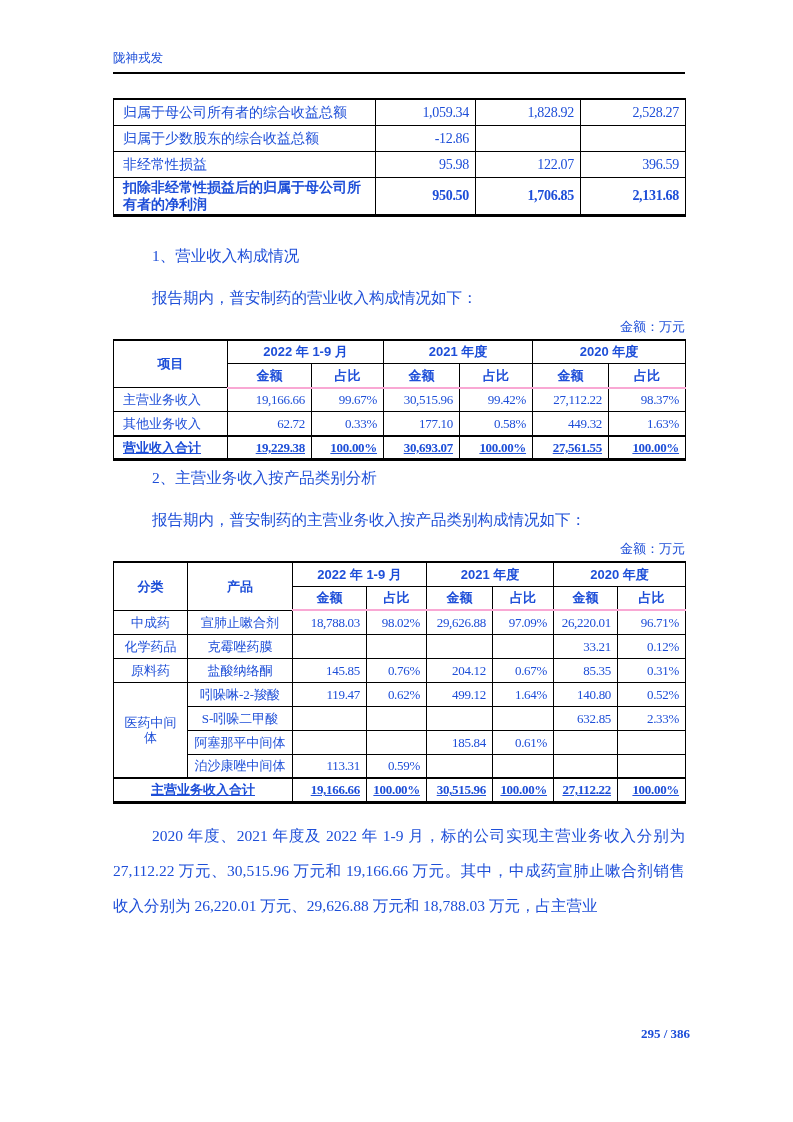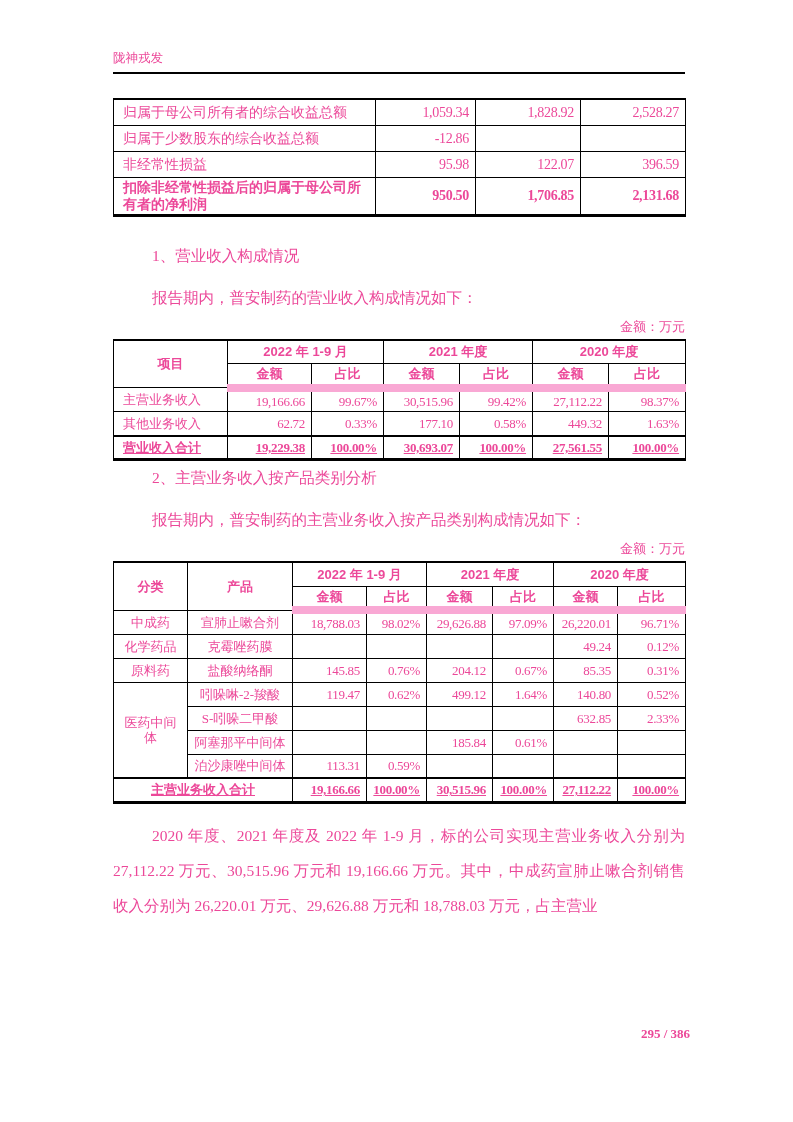--- a/index.html
+++ b/index.html
@@ -1,20 +1,20 @@
 <!DOCTYPE html>
 <html><head>
 <meta charset="utf-8">
 <style>
   html,body { margin:0; padding:0; background:#ffffff; }
   .page {
     position:relative;
     width:793px; height:1122px;
     background:#ffffff;
-    color:#ec4899;
+    color:#1d4ed8;
     font-family:"Liberation Serif","DejaVu Serif",serif;
     box-sizing:border-box;
     padding-top:50px;
     overflow:hidden;
   }
   .content { width:572px; margin-left:113px; }
 
   
   .doc-header {
     display:flex; justify-content:space-between; align-items:flex-end;
@@ -42,21 +42,21 @@
   .lbl { text-align:left; padding-left:9px !important; }
   .num { text-align:right; padding-right:6px !important; letter-spacing:-0.3px; white-space:nowrap; }
   .ctr { text-align:center; }
   .cat { text-align:center; padding:0 6px !important; }
   .bold-row td { font-weight:bold; }
   .total-row td { font-weight:bold; }
 
   table.carry tr:first-child td { border-top:2.5px solid #000; }
   table.carry tr:last-child td  { border-bottom:3px solid #000; }
   table.fin thead tr:first-child th { border-top:2.5px solid #000; }
-  table.fin thead tr:last-child th  { border-bottom:8px solid #f9a8d4; }
+  table.fin thead tr:last-child th  { border-bottom:2px solid #f9a8d4; }
   table.fin .total-row td { border-top:2px solid #000; border-bottom:3px solid #000;text-decoration:underline; }
 
   .carry-wrap { margin-top:24px; }
 
   .h1 {
     font-family:"Liberation Sans","DejaVu Sans",sans-serif;
     font-weight:bold; font-size:19px;
     margin:21px 0 0 8px;
   }
   .h2 { font-size:15.5px; margin:29px 0 0 39px; }
@@ -226,21 +226,21 @@
             <td class="num">26,220.01</td>
             <td class="num">96.71%</td>
           </tr>
           <tr>
             <td class="cat" rowspan="1">化学药品</td>
             <td class="ctr">克霉唑药膜</td>
             <td class="num"></td>
             <td class="num"></td>
             <td class="num"></td>
             <td class="num"></td>
-            <td class="num">49.24</td>
+            <td class="num">33.21</td>
             <td class="num">0.12%</td>
           </tr>
           <tr>
             <td class="cat" rowspan="1">原料药</td>
             <td class="ctr">盐酸纳络酮</td>
             <td class="num">145.85</td>
             <td class="num">0.76%</td>
             <td class="num">204.12</td>
             <td class="num">0.67%</td>
             <td class="num">85.35</td>

